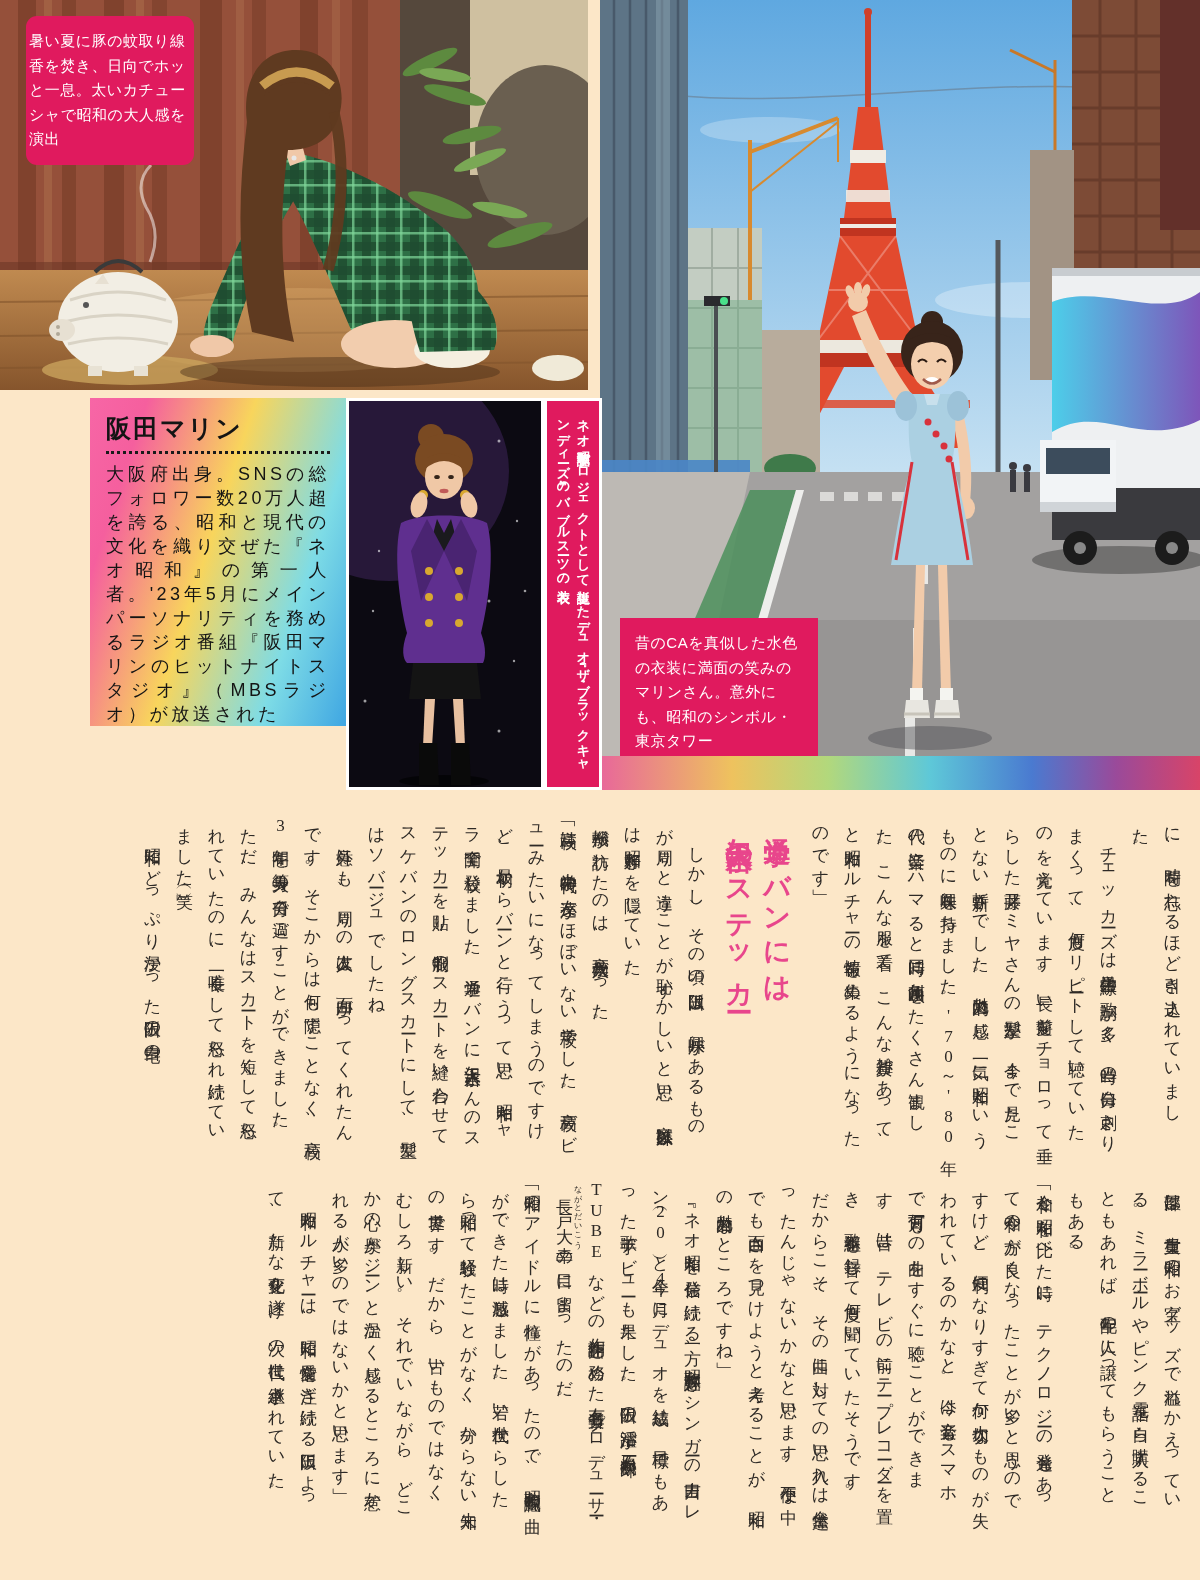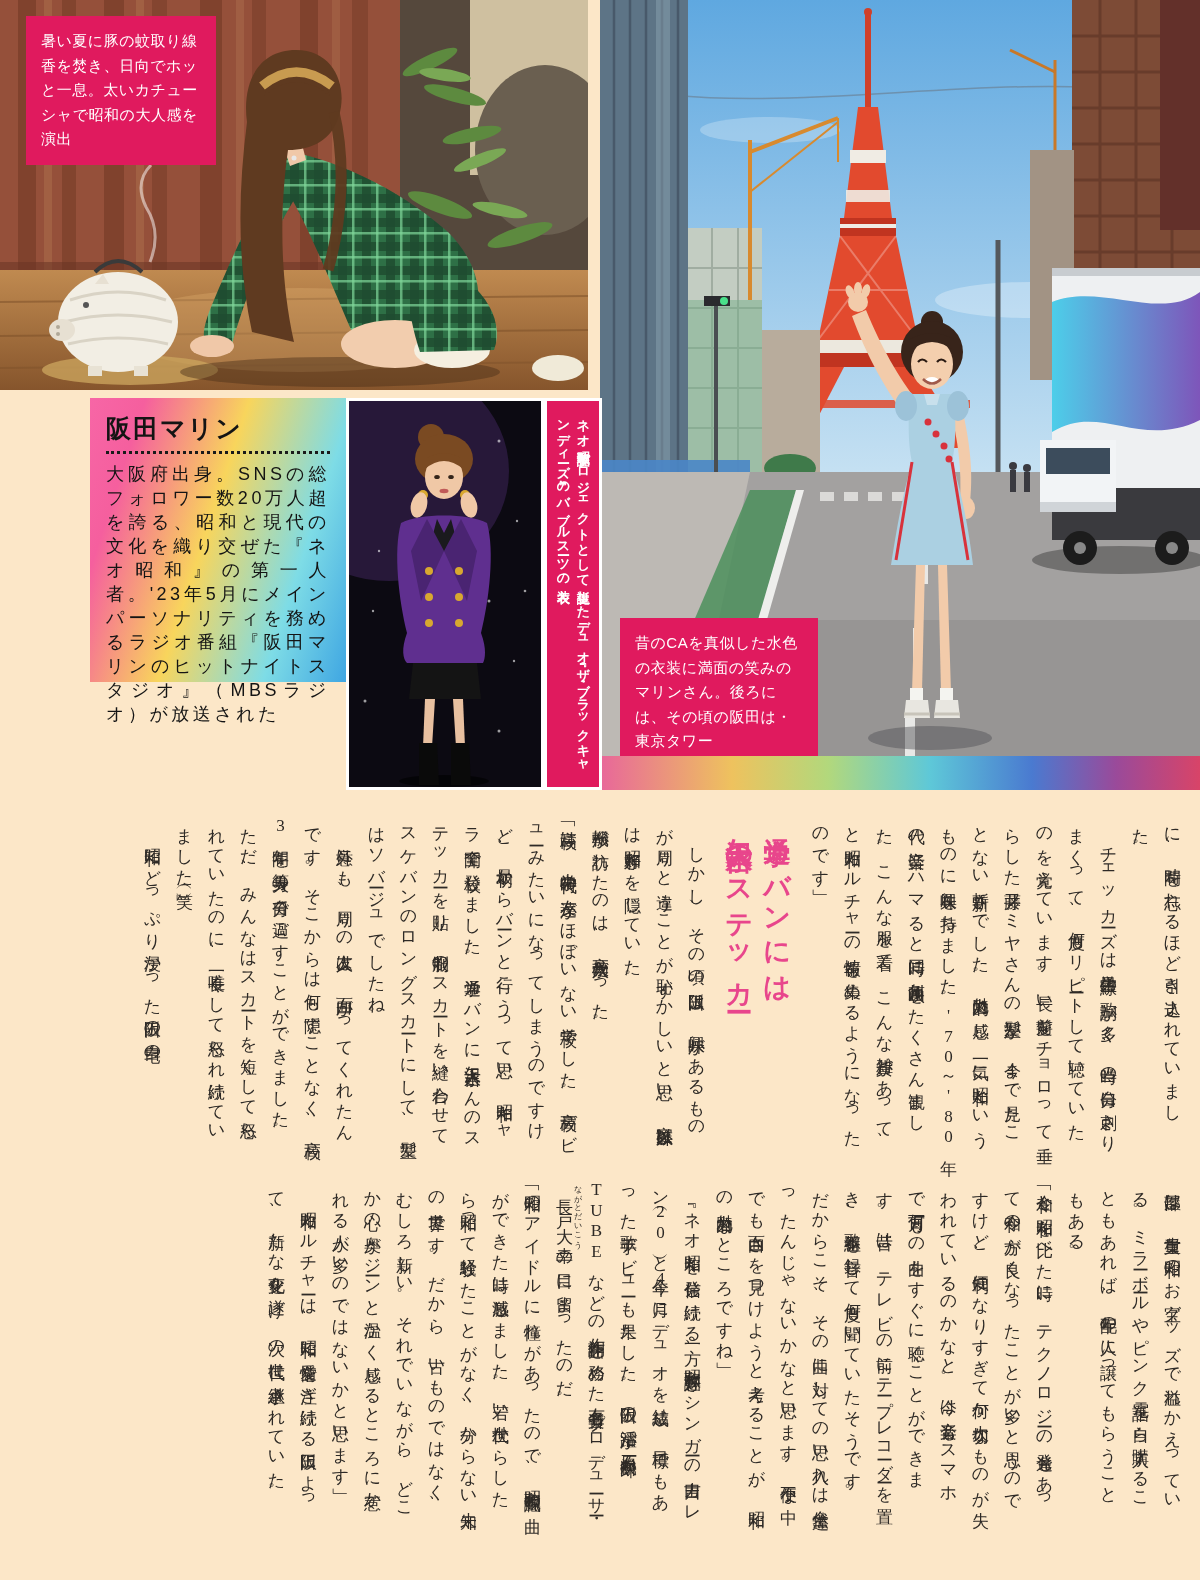--- a/index.html
+++ b/index.html
@@ -12,34 +12,34 @@
   
   #photo-tl{left:0;top:0;width:588px;height:390px;}
   #photo-right{left:600px;top:0;width:600px;height:756px;}
   #photo-center{left:346px;top:398px;width:198px;height:392px;border:3px solid #fff;box-sizing:border-box;background:#0c0a12;}
   svg{display:block;}
   
   .pink-box{
     background:#e01a5e;color:#fff;box-sizing:border-box;
     font-size:15px;line-height:1.64;font-weight:500;letter-spacing:.5px;
   }
-  #caption-tl{left:26px;top:16px;width:190px;padding:13px 15px;}
+  #caption-tl{left:26px;top:16px;width:168px;padding:13px 3px;border-radius:11px;}
   #caption-right{left:620px;top:618px;width:198px;padding:13px 15px;}
   #caption-center{
     left:544px;top:398px;width:58px;height:392px;padding:9px 6px;
     background:#e01a5e;color:#fff;border:3px solid #fff;box-sizing:border-box;
     writing-mode:vertical-rl;font-size:13px;line-height:20px;font-weight:700;letter-spacing:.5px;
   }
   
   #rainbow-strip{
     left:600px;top:756px;width:600px;height:34px;
     background:linear-gradient(90deg,#e8679a 0%,#eec25e 22%,#b2d87c 38%,#5ec8d8 55%,#4a7ad0 72%,#9a4a9a 86%,#d84468 100%);
   }
   #profile-box{
-    left:90px;top:398px;width:256px;height:284px;box-sizing:border-box;padding:14px 16px;
+    left:90px;top:398px;width:256px;height:328px;box-sizing:border-box;padding:14px 16px;
     background:linear-gradient(108deg,#f766a6 0%,#f55f9e 16%,#f8d55c 46%,#7edce6 76%,#3fa6e2 100%);
     color:#141414;
   }
   #profile-name{
     margin:0;font-size:25px;font-weight:bold;letter-spacing:2px;
     border-bottom:3px dotted #1a1a1a;padding-bottom:6px;
   }
   #profile-bio{
     margin-top:8px;font-size:18px;line-height:24px;font-weight:400;letter-spacing:3.5px;
     text-align:justify;
@@ -325,21 +325,21 @@
       <rect x="340" y="688" width="13" height="14" fill="#f4f4f0"></rect>
       <polygon points="306,700 328,700 330,718 304,718" fill="#e8e6e0"></polygon>
       <polygon points="336,700 358,700 360,718 334,718" fill="#e8e6e0"></polygon>
       <line x1="304" y1="714" x2="330" y2="714" stroke="#c8c4ba" stroke-width="3"></line>
       <line x1="334" y1="714" x2="360" y2="714" stroke="#c8c4ba" stroke-width="3"></line>
     </g>
   </svg>
 </div>
 
 <div class="abs pink-box" id="caption-right">
-  <span>昔のCAを真似した水色の衣装に満面の笑みのマリンさん。後ろには、その頃の阪田は・東京タワー</span>
+  <span>昔のCAを真似した水色の衣装に満面の笑みのマリンさん。意外にも、昭和のシンボル・東京タワー</span>
 </div>
 
 <div class="abs" id="rainbow-strip"></div>
 
 <div class="abs" id="profile-box">
   <h2 id="profile-name">阪田マリン</h2>
   <div id="profile-bio">大阪府出身。SNSの総フォロワー数20万人超を誇る、昭和と現代の文化を織り交ぜた『ネオ昭和』の第一人者。'23年5月にメインパーソナリティを務めるラジオ番組『阪田マリンのヒットナイトスタジオ』（MBSラジオ）が放送された</div>
 </div>
 
 <div class="abs" id="photo-center">

